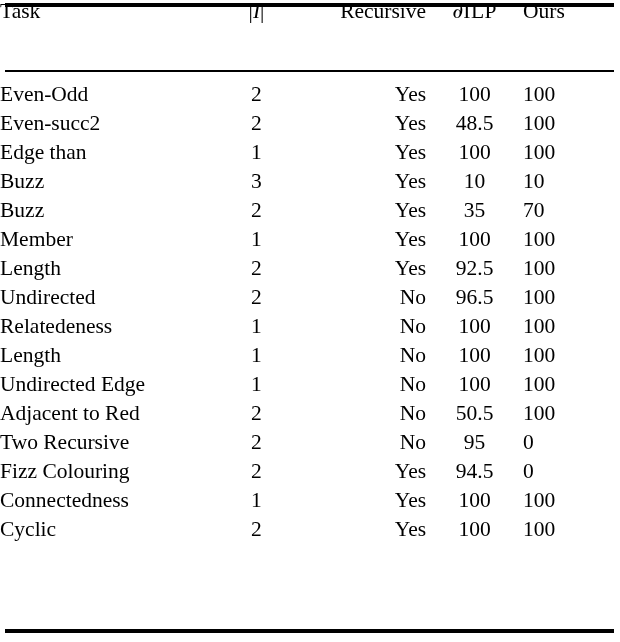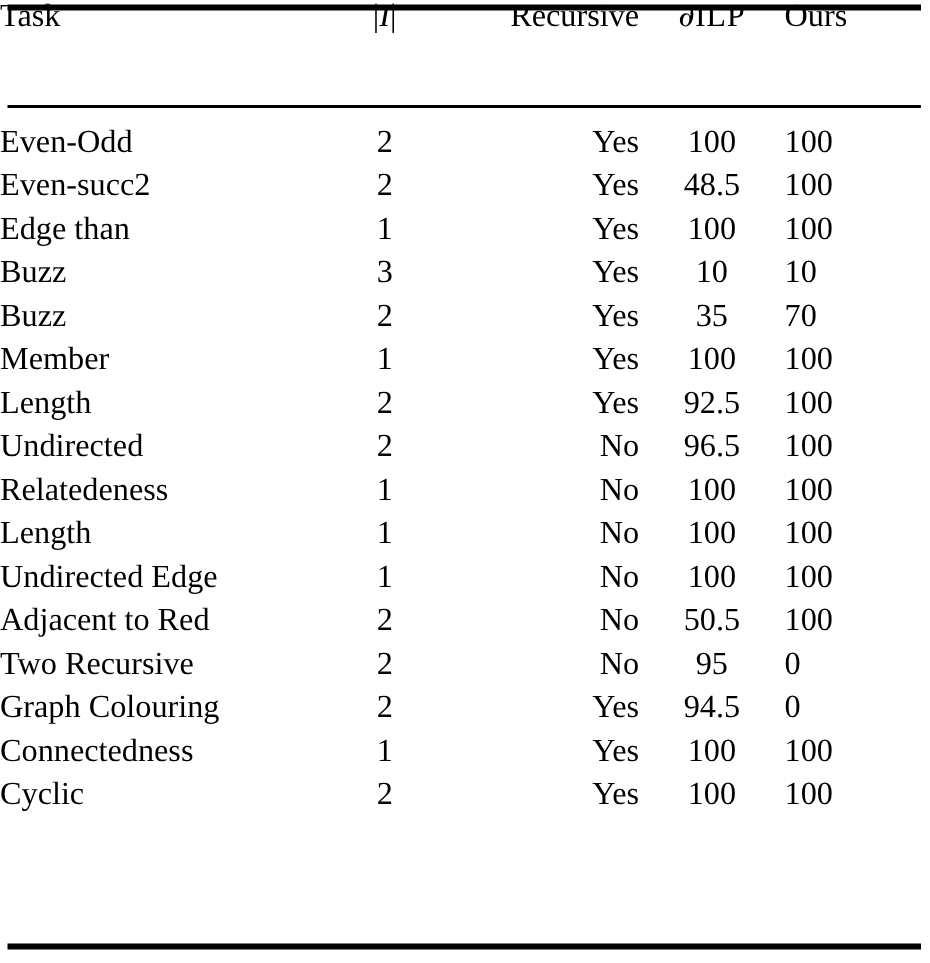--- a/index.html
+++ b/index.html
@@ -196,21 +196,21 @@
           <td class="col-ours">100</td>
         </tr>
         <tr>
           <td class="col-task">Two Recursive</td>
           <td class="col-i">2</td>
           <td class="col-rec">No</td>
           <td class="col-ilp">95</td>
           <td class="col-ours">0</td>
         </tr>
         <tr>
-          <td class="col-task">Graph Colouring</td>
+          <td class="col-task">Fizz Colouring</td>
           <td class="col-i">2</td>
           <td class="col-rec">Yes</td>
           <td class="col-ilp">94.5</td>
           <td class="col-ours">0</td>
         </tr>
         <tr>
           <td class="col-task">Connectedness</td>
           <td class="col-i">1</td>
           <td class="col-rec">Yes</td>
           <td class="col-ilp">100</td>

